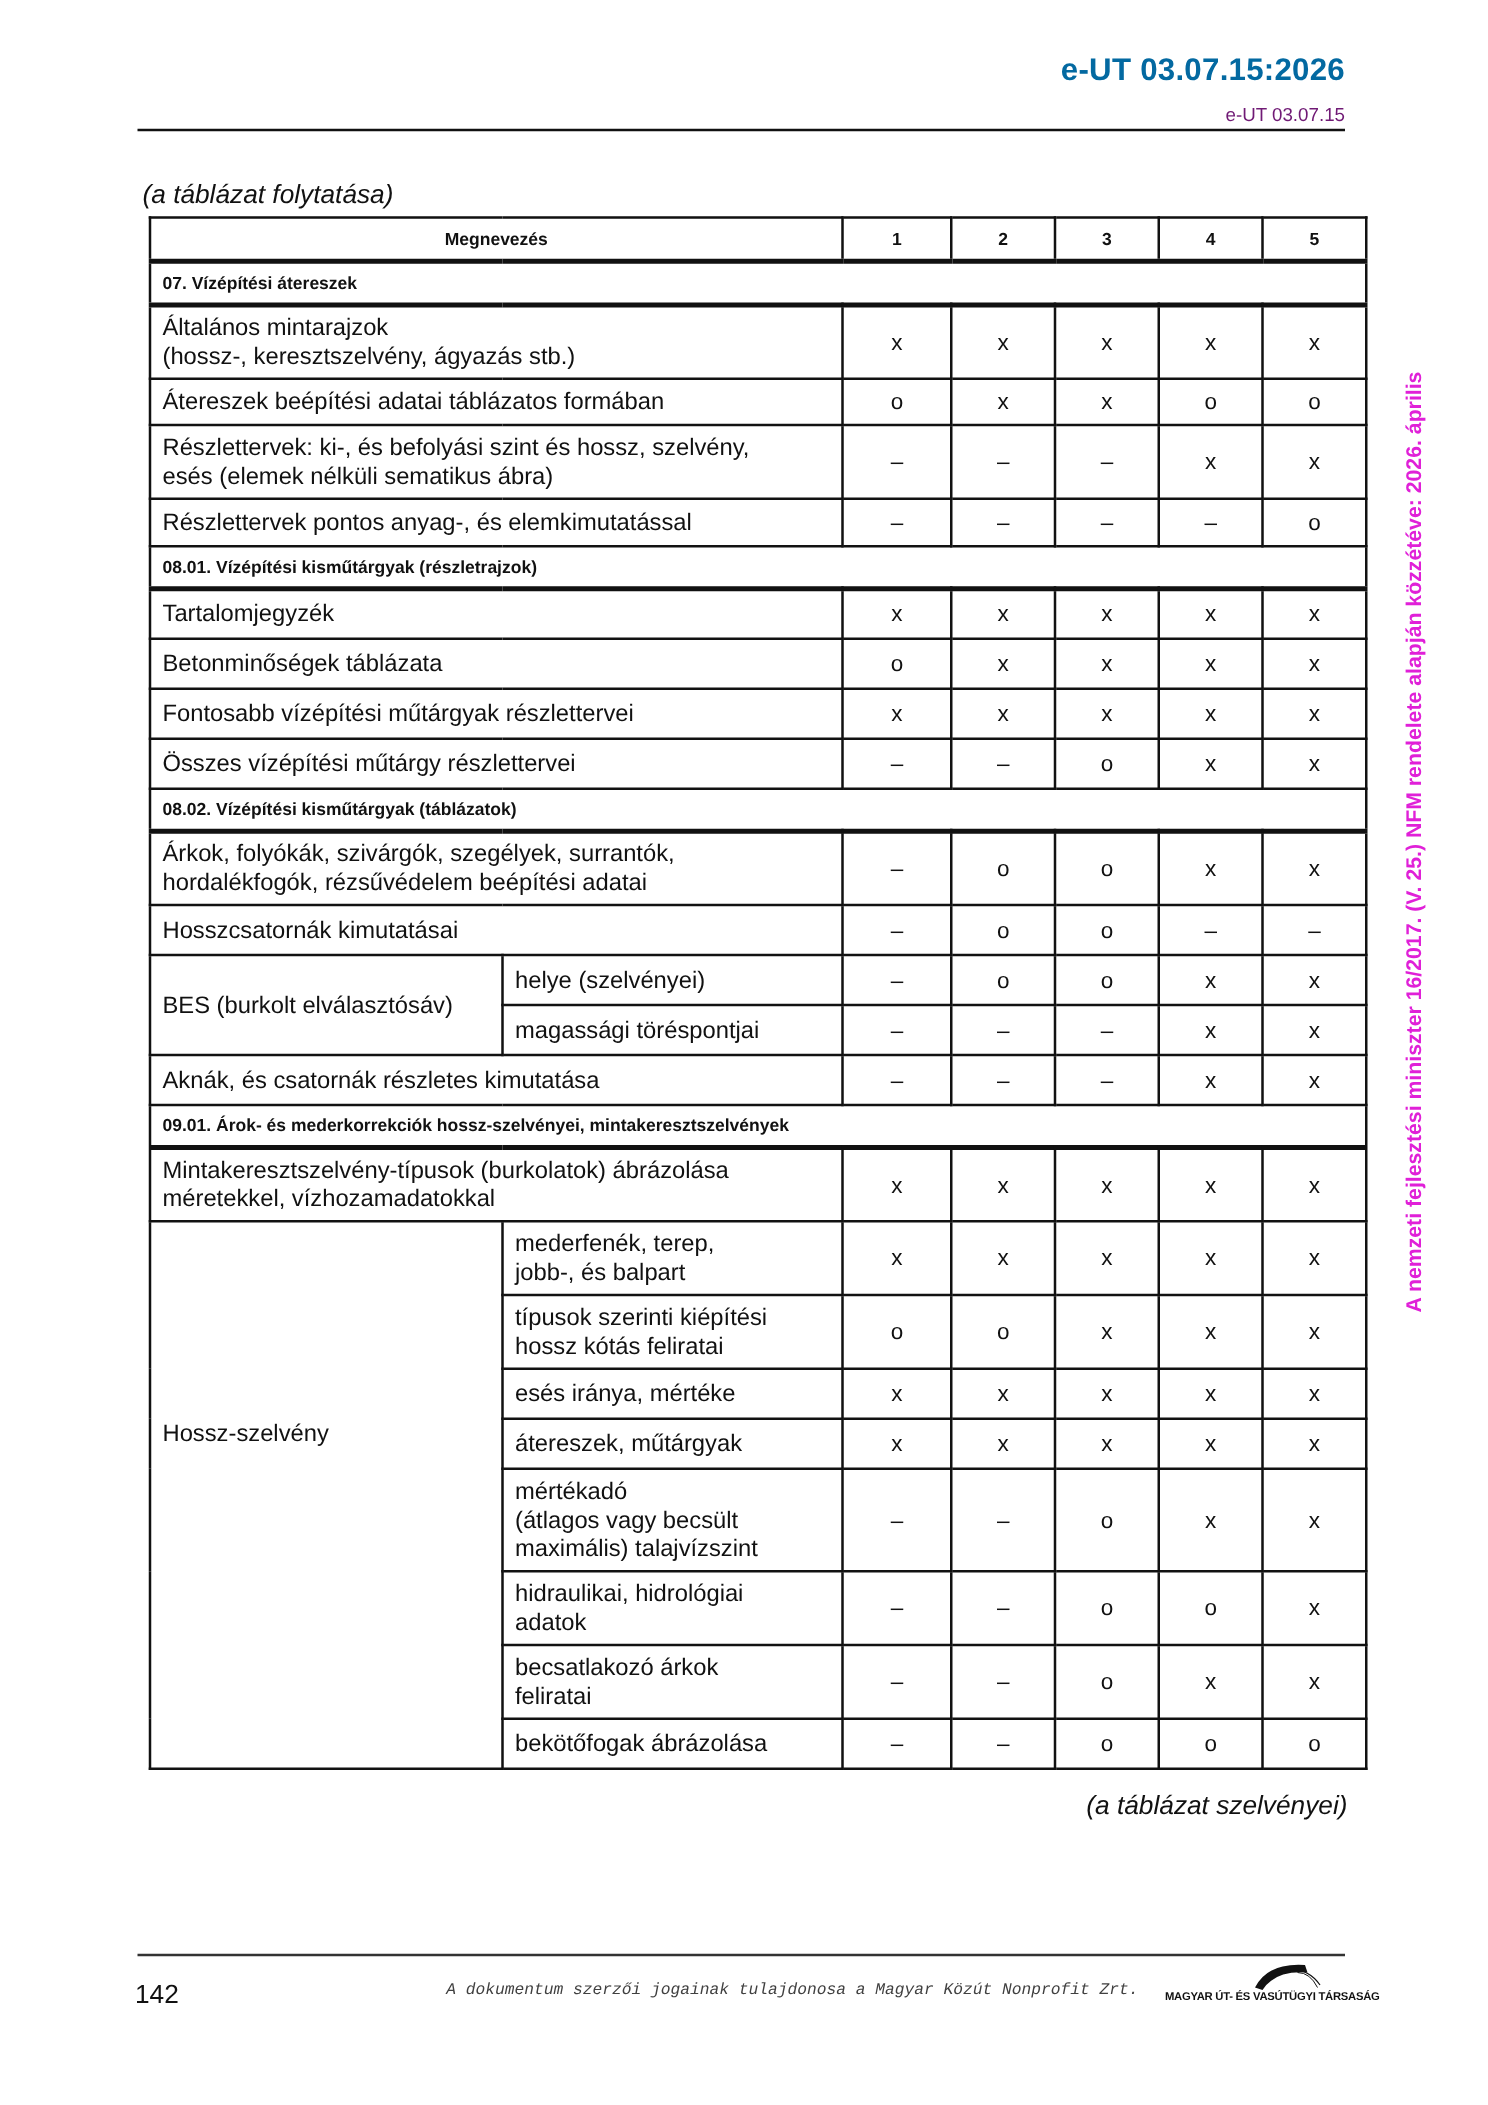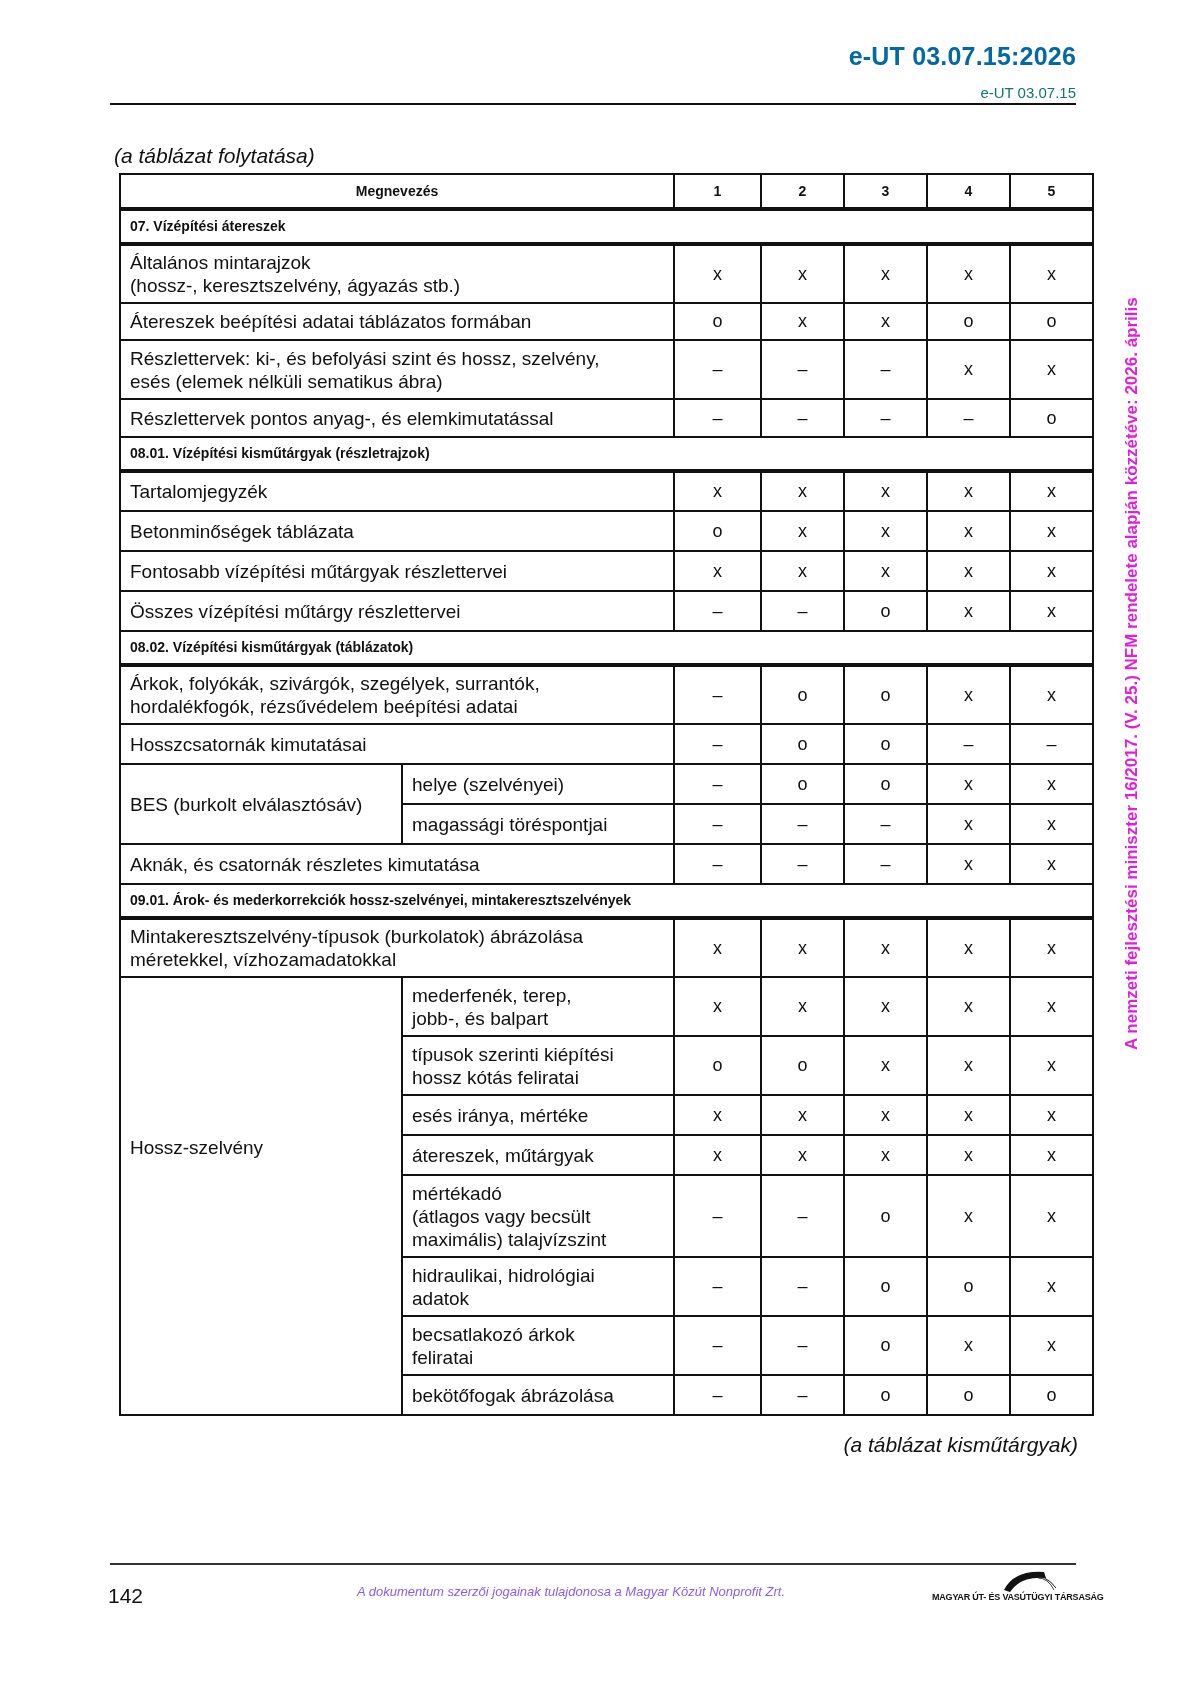--- a/index.html
+++ b/index.html
@@ -1,32 +1,32 @@
 <!DOCTYPE html>
 <html><head>
 <meta charset="utf-8">
 <style>
   html, body { margin:0; padding:0; background:#ffffff; }
   body { width:1190px; height:1684px; position:relative; overflow:hidden;
          font-family:"Liberation Sans", sans-serif; color:#111; }
   .hdr-main { position:absolute; right:114px; top:42px; font-size:25px; font-weight:bold; color:#0369a1; letter-spacing:0.2px; }
-  .hdr-sub { position:absolute; right:114px; top:84px; font-size:15px; color:#0f766e; }
+  .hdr-sub { position:absolute; right:114px; top:84px; font-size:15px; color:#701a75; }
   .hdr-rule { position:absolute; left:110px; width:966px; top:103px; height:2px; background:#111; }
   .cont-top { position:absolute; left:114px; top:144px; font-size:21px; font-style:italic; }
   .side-text { position:absolute; left:1122px; top:1050px; transform-origin:0 0; transform:rotate(-90deg);
                white-space:nowrap; font-size:17px; font-weight:bold; color:#e020d8; }
   table.main { position:absolute; left:119px; top:173px; width:957px; border-collapse:collapse; table-layout:fixed; }
   table.main td { border:2px solid #111; padding:0 9px; font-size:19px; line-height:23px; vertical-align:middle; }
   table.main td.c { text-align:center; padding:0; font-size:18px; }
   table.main tr.head td { font-weight:bold; font-size:14px; text-align:center; height:32px; border-bottom:4px solid #111; }
   table.main tr.sec td { font-weight:bold; font-size:14px; text-align:left; height:31px; border-bottom:4px solid #111; }
   .cont-bottom { position:absolute; right:112px; top:1433px; font-size:21px; font-style:italic; }
   .ftr-rule { position:absolute; left:110px; width:966px; top:1563px; height:2px; background:#333; }
   .page-num { position:absolute; left:108px; top:1584px; font-size:21px; }
-  .copyright { position:absolute; left:357px; top:1584px; font-size:13px; font-style:italic; color:#8b5cf6; }
+  .copyright { position:absolute; left:357px; top:1584px; font-size:13px; font-style:italic; color:#404040;font-family:Liberation Mono, monospace; }
   .logo { position:absolute; left:932px; top:1568px; width:146px; height:40px; }
   .logo-text { position:absolute; left:0; top:24px; font-size:9px; font-weight:bold; white-space:nowrap; letter-spacing:-0.2px; }
   .logo svg { position:absolute; left:68px; top:0; }
 </style>
 </head>
 <body>
 
 <div class="hdr-main">e-UT 03.07.15:2026</div>
 <div class="hdr-sub">e-UT 03.07.15</div>
 <div class="hdr-rule"></div>
@@ -244,21 +244,21 @@
     <td>bekötőfogak ábrázolása</td>
   <td class="c">–</td>
         <td class="c">–</td>
         <td class="c">o</td>
         <td class="c">o</td>
         <td class="c">o</td>
       </tr>
 </tbody>
   </table>
 
-<div class="cont-bottom">(a táblázat kisműtárgyak)</div>
+<div class="cont-bottom">(a táblázat szelvényei)</div>
 
 <div class="ftr-rule"></div>
 <div class="page-num">142</div>
 <div class="copyright">A dokumentum szerzői jogainak tulajdonosa a Magyar Közút Nonprofit Zrt.</div>
 <div class="logo">
   <svg width="60" height="26" viewBox="0 0 60 26">
     <path d="M4 22 Q14 2 44 4 L46 10 Q20 8 10 24 Z" fill="#111"></path>
     <path d="M30 8 Q46 6 56 20" stroke="#111" stroke-width="1" fill="none"></path>
     <path d="M38 10 Q48 10 54 22" stroke="#111" stroke-width="0.8" fill="none"></path>
   </svg>

